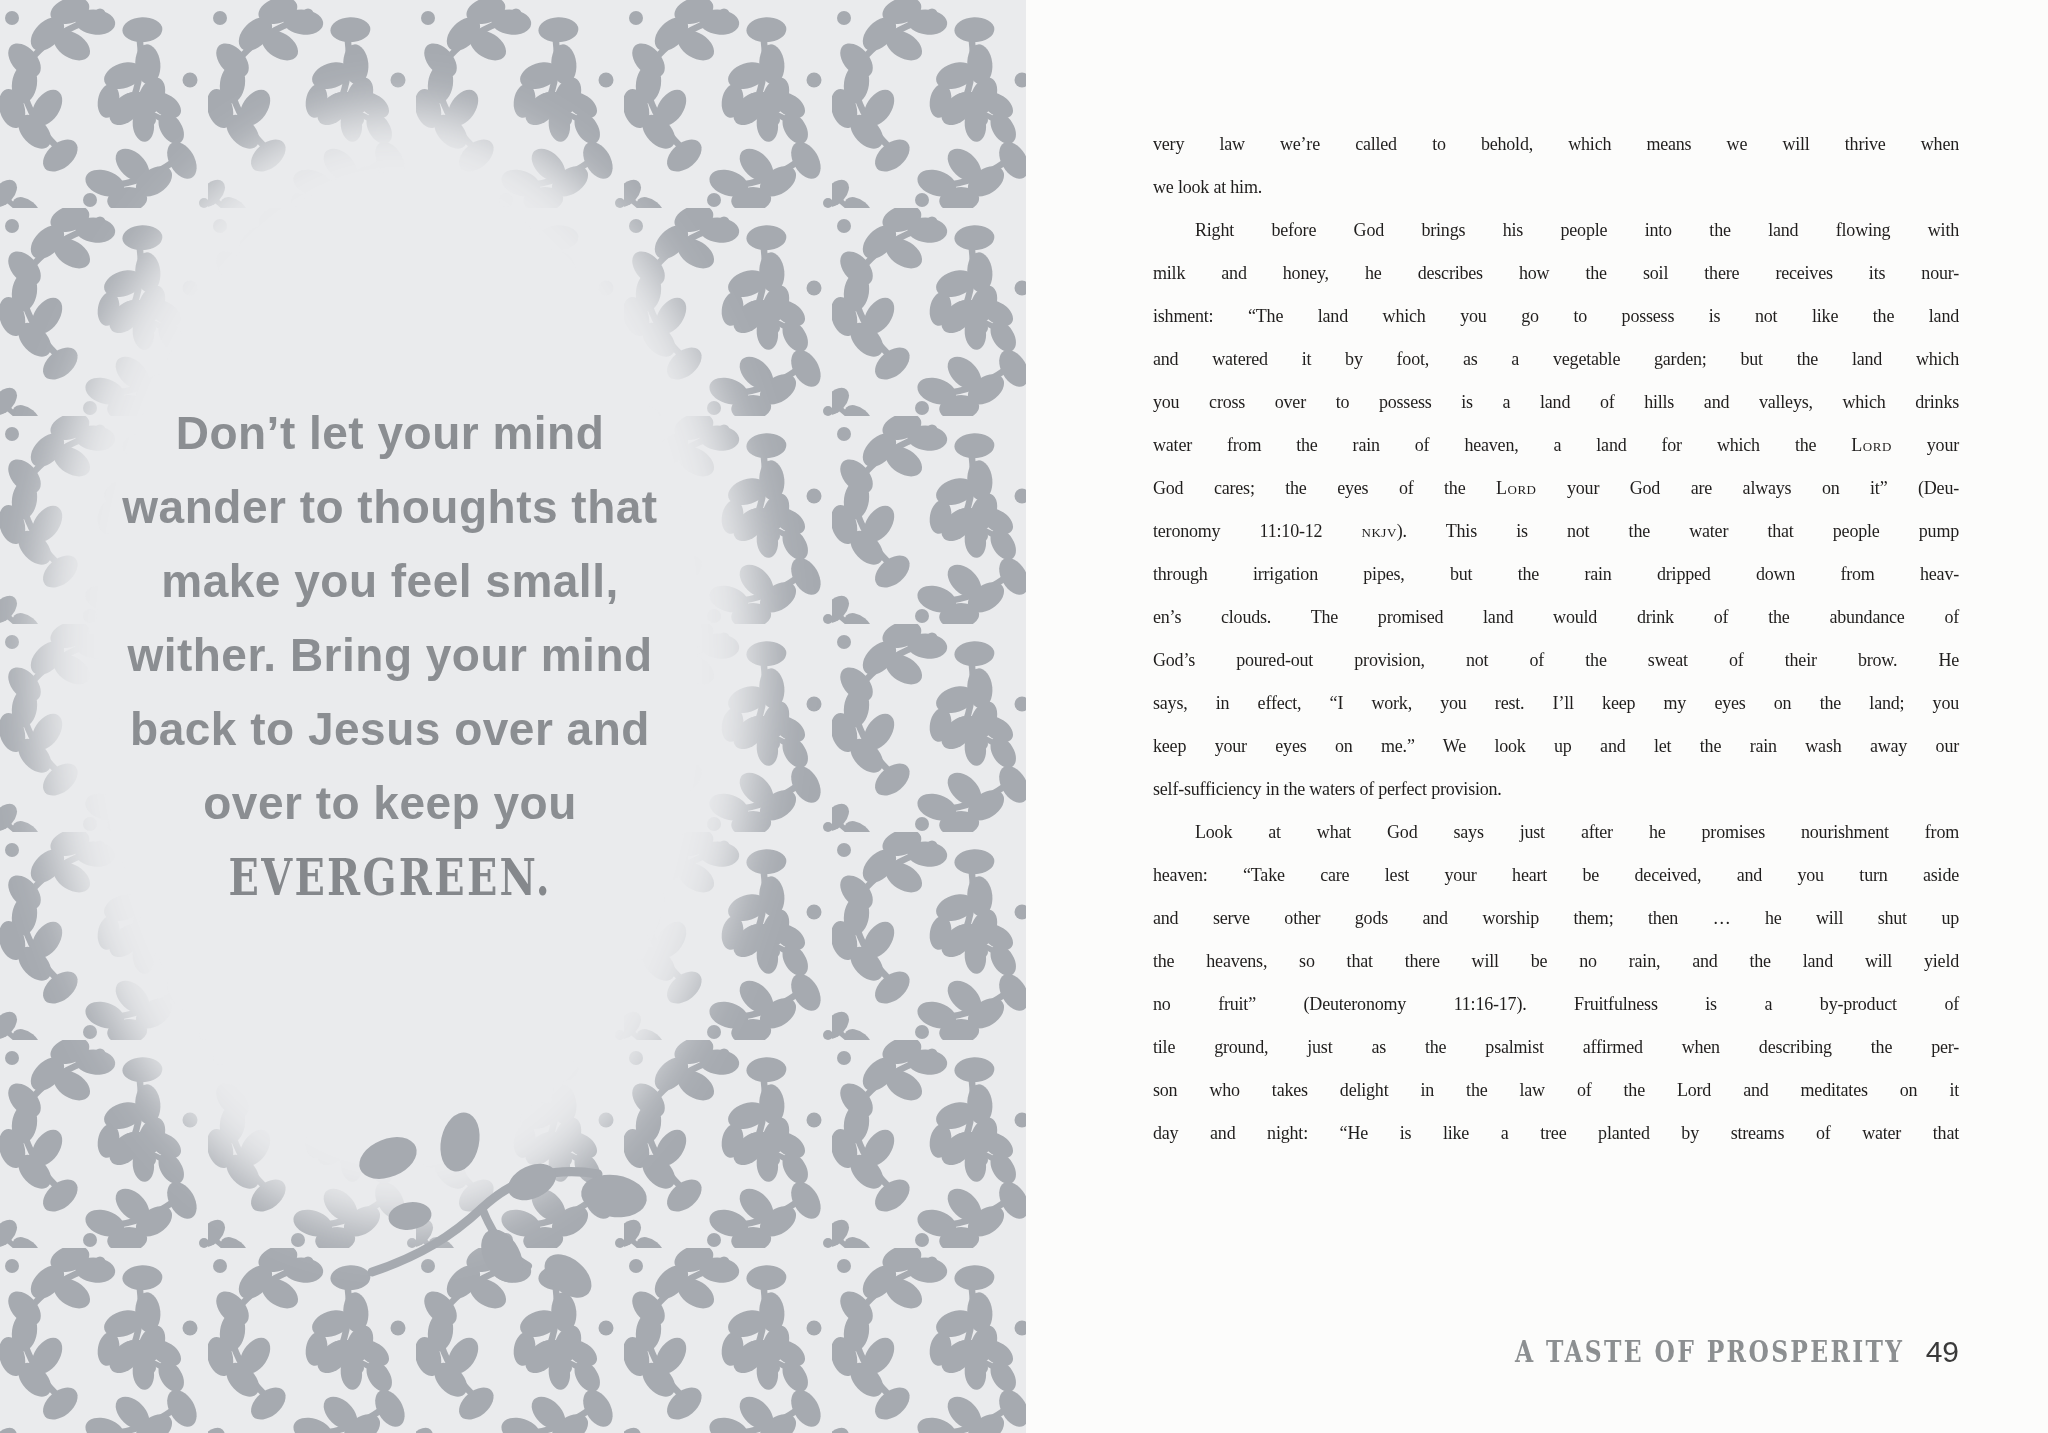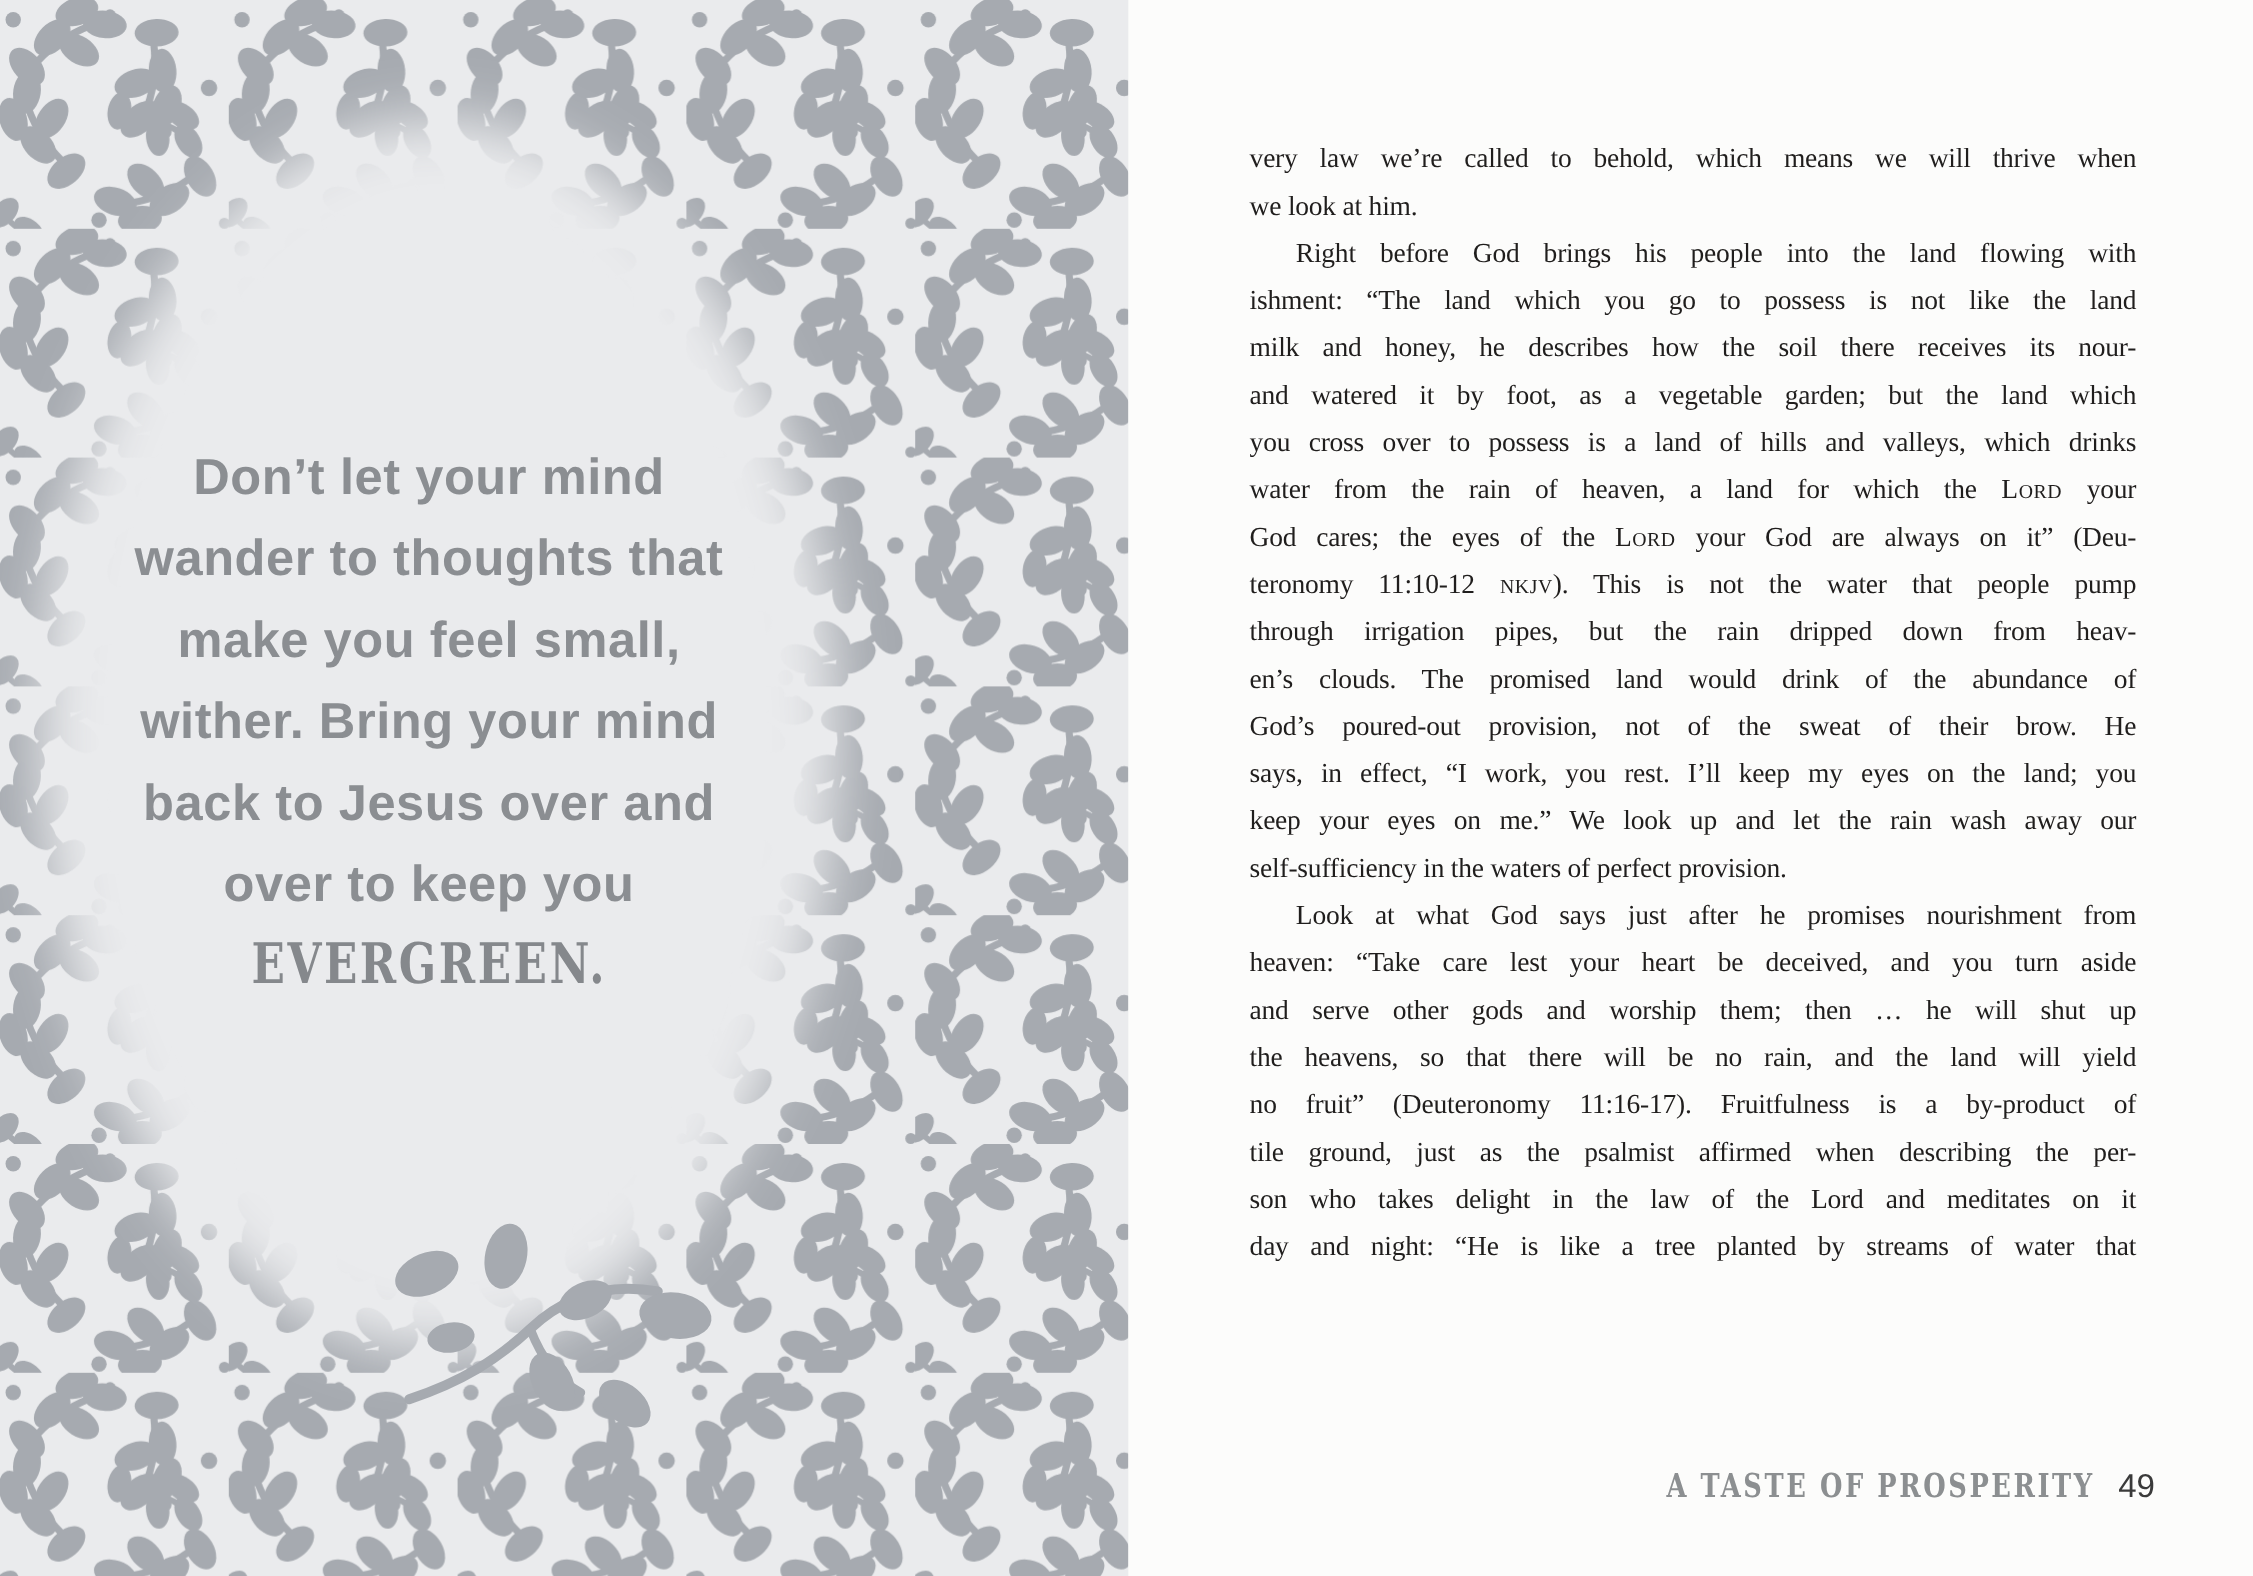--- a/index.html
+++ b/index.html
@@ -33,22 +33,22 @@
   .quote-emphasis{
     display:inline-block;
     font-family:"DejaVu Serif",serif;font-weight:700;
     font-size:51px;line-height:74px;letter-spacing:3px;
     transform:scaleX(.78);transform-origin:center;
     color:var(--emphasis-gray);white-space:nowrap;
   }
   
   .page-right{position:relative;flex:1 1 auto;background:var(--right-page-bg)}
   .body-text{
-    position:absolute;left:110px;top:123px;width:806px;
-    color:var(--body-text);font-size:25px;line-height:43px;letter-spacing:-.2px;
+    position:absolute;left:127px;top:123px;width:806px;
+    color:var(--body-text);font-size:18px;line-height:43px;letter-spacing:-.2px;
   }
   .bline{text-align:justify;text-align-last:justify;white-space:normal}
   .bline.flush{text-align-last:left}
   .bline.indent{text-indent:42px}
   .sc{font-variant:small-caps;letter-spacing:.5px}
   .footer-row{position:absolute;left:127px;top:1330px;width:806px;height:44px}
   .running-head{
     display:block;width:100%;text-align:right;
     color:var(--running-head);
     font-family:"DejaVu Serif",serif;font-weight:700;
@@ -130,22 +130,22 @@
         </div>
       <div class="quote-emphasis">EVERGREEN.</div>
     </div>
   </section>
 
   <section class="page-right">
     <div class="body-text" id="body-text">
         <div class="bline">very law we’re called to behold, which means we will thrive when</div>
         <div class="bline flush">we look at him.</div>
         <div class="bline indent">Right before God brings his people into the land flowing with</div>
+        <div class="bline">milk and honey, he describes how the soil there receives its nour-</div>
         <div class="bline">ishment: “The land which you go to possess is not like the land</div>
-        <div class="bline">milk and honey, he describes how the soil there receives its nour-</div>
         <div class="bline">and watered it by foot, as a vegetable garden; but the land which</div>
         <div class="bline">you cross over to possess is a land of hills and valleys, which drinks</div>
         <div class="bline">water from the rain of heaven, a land for which the <span class="sc">Lord</span> your</div>
         <div class="bline">God cares; the eyes of the <span class="sc">Lord</span> your God are always on it” (Deu-</div>
         <div class="bline">teronomy 11:10-12 <span class="sc">nkjv</span>). This is not the water that people pump</div>
         <div class="bline">through irrigation pipes, but the rain dripped down from heav-</div>
         <div class="bline">en’s clouds. The promised land would drink of the abundance of</div>
         <div class="bline">God’s poured-out provision, not of the sweat of their brow. He</div>
         <div class="bline">says, in effect, “I work, you rest. I’ll keep my eyes on the land; you</div>
         <div class="bline">keep your eyes on me.” We look up and let the rain wash away our</div>

